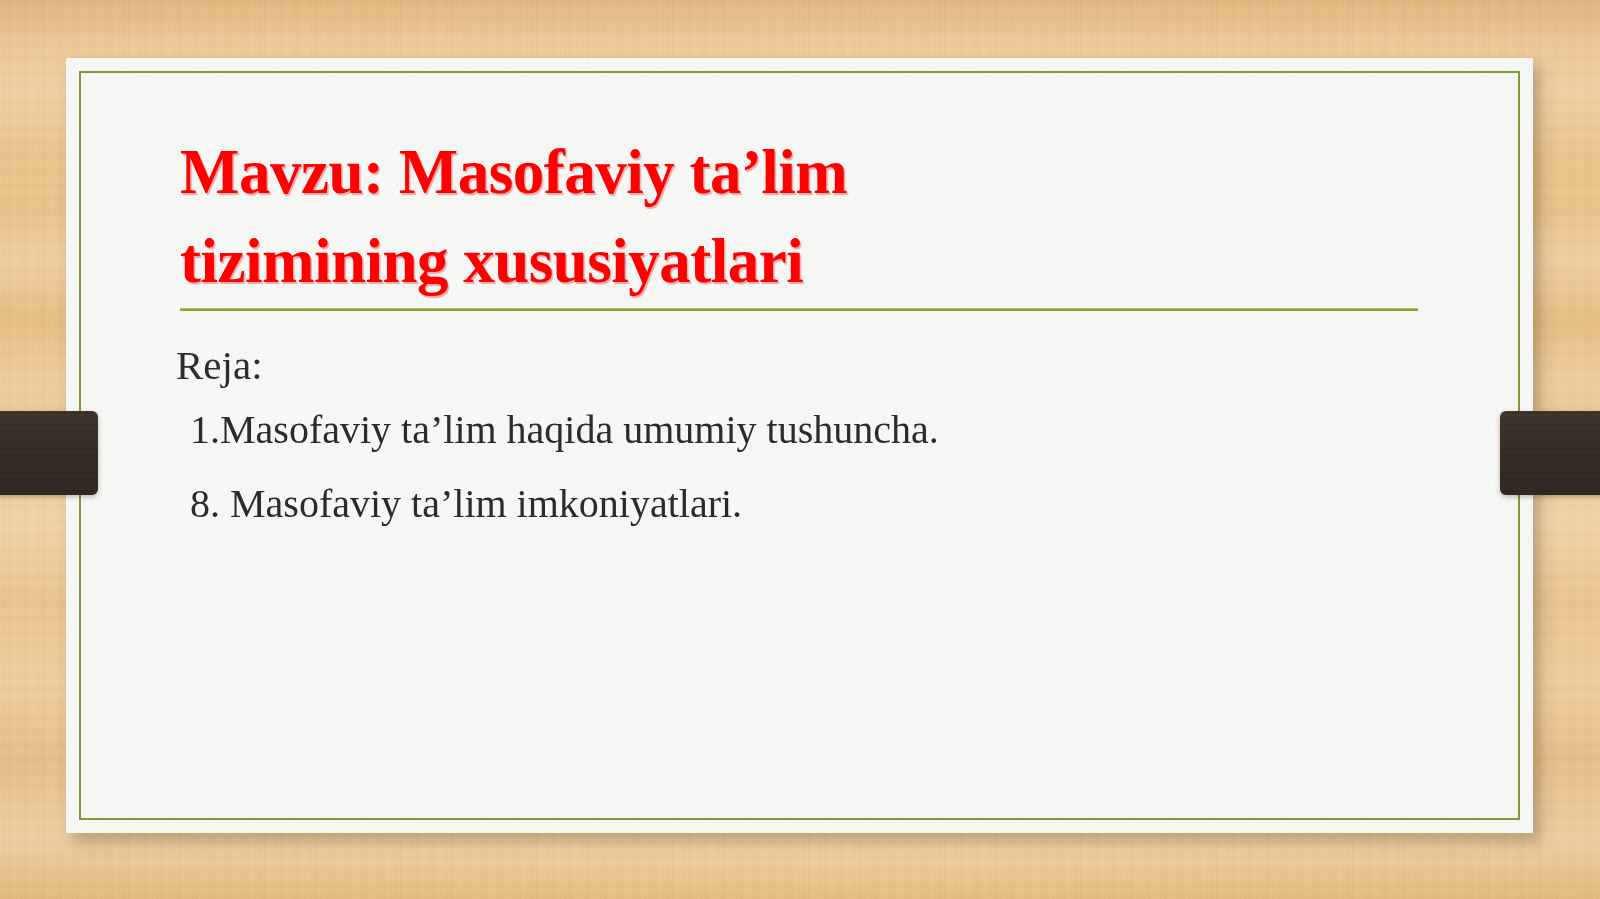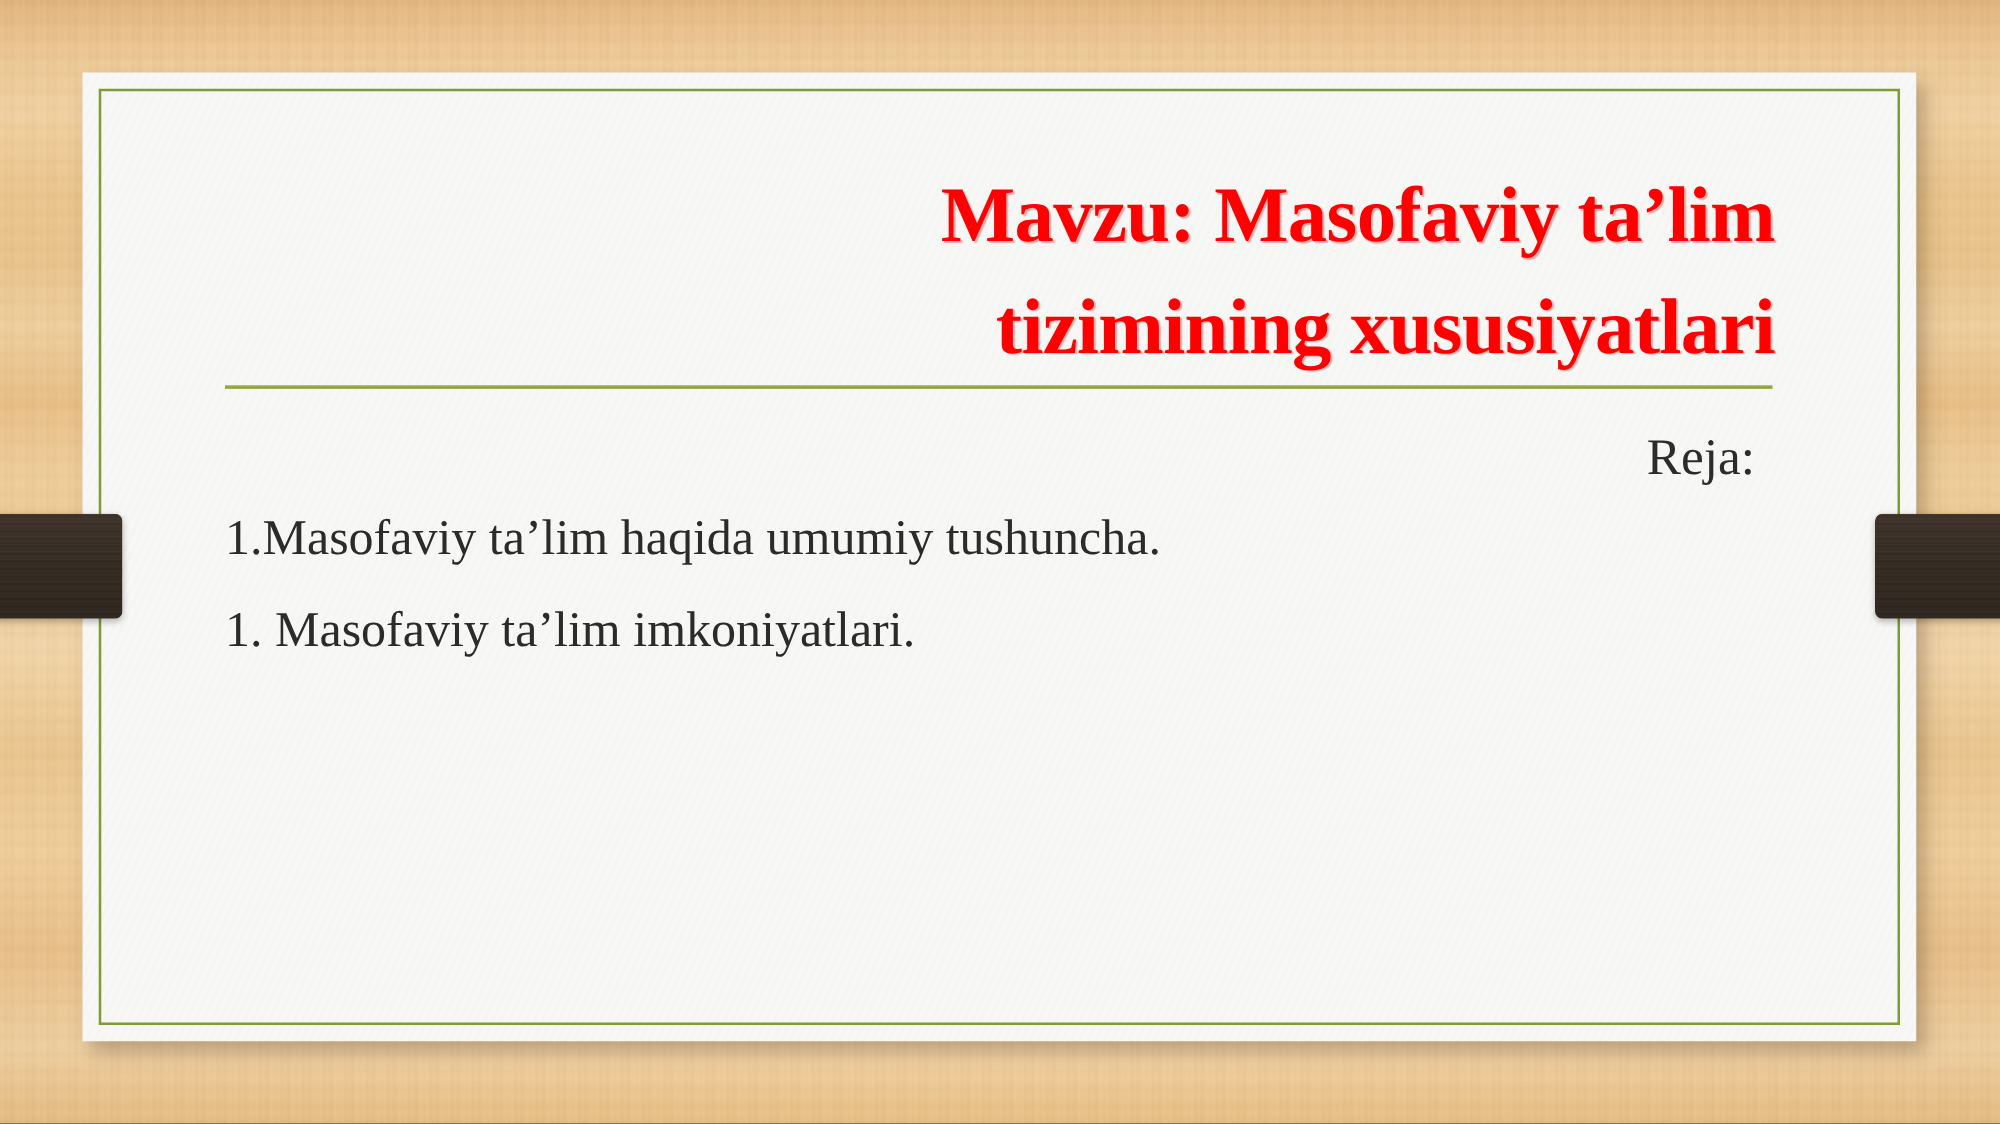--- a/index.html
+++ b/index.html
@@ -134,61 +134,61 @@
   
   .content {
     position: absolute;
     inset: 0;
   }
   .slide-title {
     position: absolute;
     left: 180px;
     top: 128px;
     width: 1240px;
-    text-align: right;
+    text-align: left;
     color: #ff0000;
     font-weight: bold;
     font-size: 63px;
     line-height: 1.42;
     letter-spacing: -0.5px;
     text-shadow: 1.5px 1.5px 1px rgba(190,0,0,0.30);
     white-space: pre-line;
   }
   .title-rule {
     position: absolute;
     left: 180px;
     top: 308px;
     width: 1238px;
     height: 3px;
     background: linear-gradient(to bottom, #c8cf72 0%, #9aa82c 45%, #7d9b36 100%);
   }
   .reja-label {
     position: absolute;
-    left: 194px;
+    left: 176px;
     top: 341px;
     width: 1210px;
-    text-align: right;
+    text-align: left;
     color: #2c2c2c;
     font-size: 41px;
     line-height: 1.2;
   }
   .plan-list {
     position: absolute;
     left: 180px;
     top: 410px;
     width: 1250px;
     margin: 0;
     padding: 0;
     list-style: none;
   }
   .plan-item {
     color: #2b2b2b;
     font-size: 40px;
     line-height: 1.0;
-    margin: 0 0 34px 0;
+    margin: 0 0 34px 10px;
     white-space: nowrap;
   }
 </style>
 </head>
 <body>
 
 <div id="stage">
 
   <div class="wood-base"></div>
   <div class="wood-grain"></div>
@@ -207,17 +207,17 @@
 
     <div class="slide-title">Mavzu: Masofaviy ta’lim
 tizimining xususiyatlari</div>
 
     <div class="title-rule"></div>
 
     <div class="reja-label">Reja:</div>
 
     <ul class="plan-list">
       <li class="plan-item">1.Masofaviy ta’lim haqida umumiy tushuncha.</li>
-      <li class="plan-item">1. Masofaviy ta’lim imkoniyatlari.</li>
+      <li class="plan-item">8. Masofaviy ta’lim imkoniyatlari.</li>
     </ul>
 
   </div>
 </div>
 
 </body></html>

